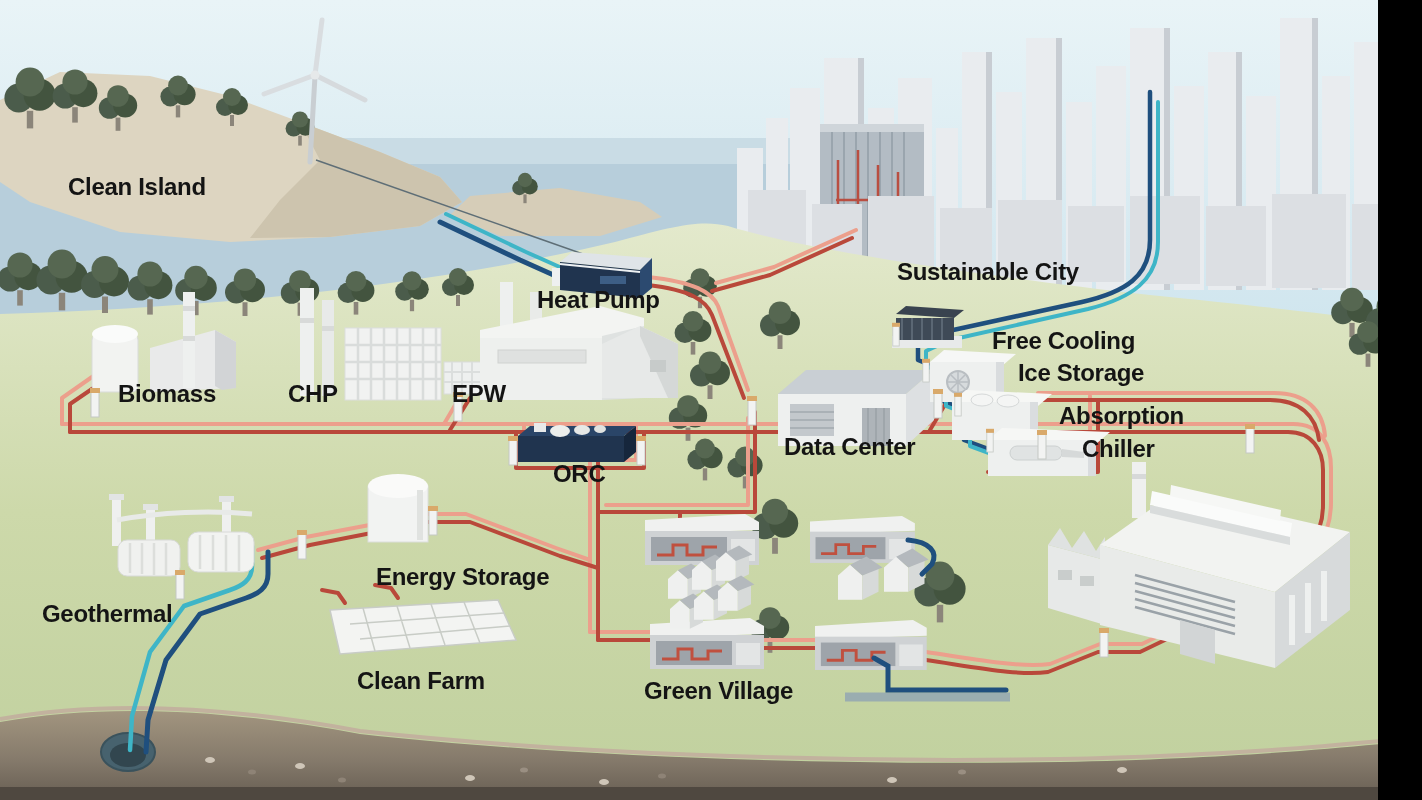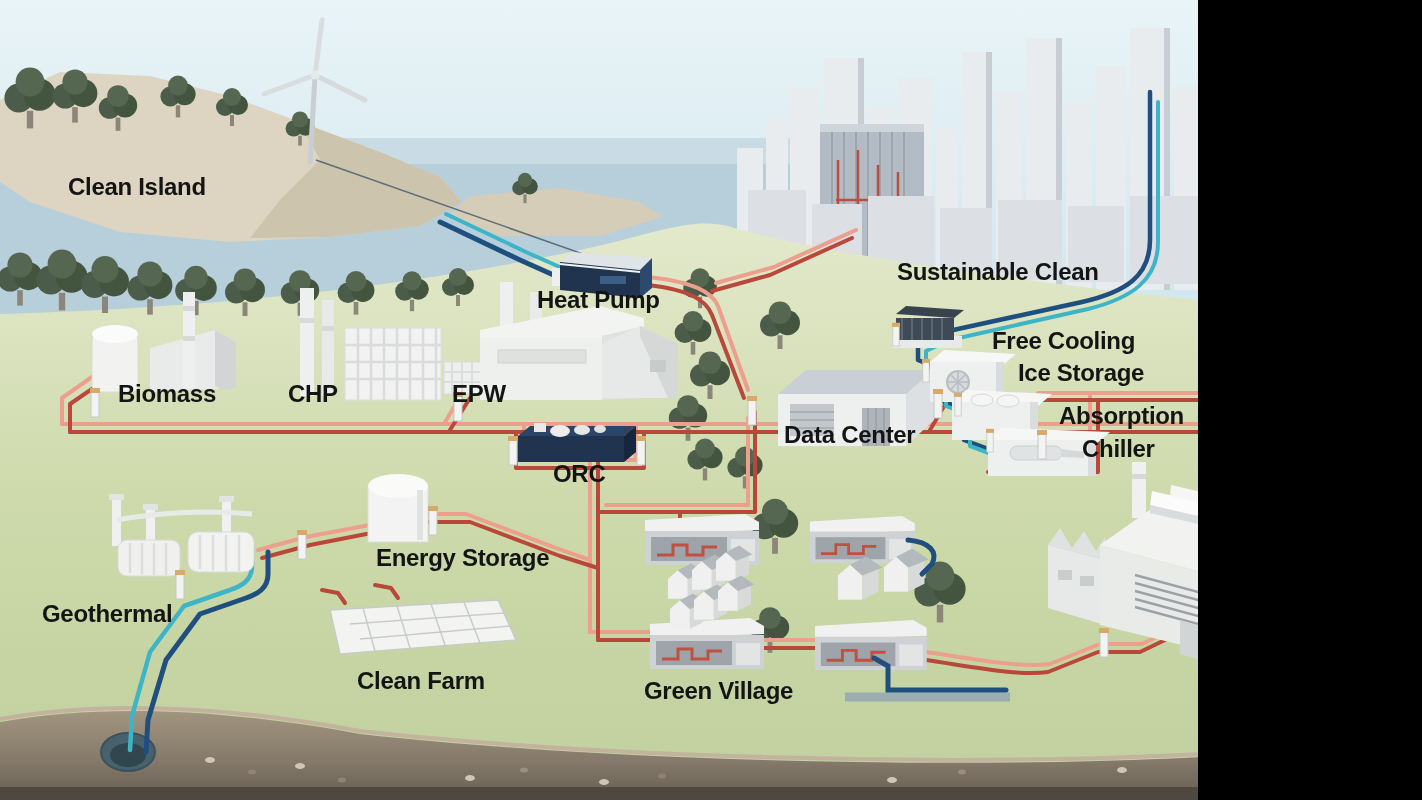--- a/index.html
+++ b/index.html
@@ -1,16 +1,16 @@
 <!DOCTYPE html>
 <html style="--label-text: #141414; --heat-supply: #b9483a; --heat-return: #ec9f8c; --cooling-warm: #3eb5c7; --cooling-cold: #1f4f7e; --sky: #dfeef4; --sea: #b7cedb; --grass: #ccd8a9; --earth: #8b7f70; --building-white: #f0f1ef; --unit-navy: #20344f;"><head>
 <meta charset="utf-8">
 <style>
   html,body{margin:0;padding:0;background:#000;}
-  .scene{position:relative;width:1198px;height:800px;overflow:hidden;
+  .scene{position:relative;width:1378px;height:800px;overflow:hidden;
          font-family:"Liberation Sans",sans-serif;}
   .scene svg{position:absolute;left:0;top:0;}
   .lbl{position:absolute;font-weight:700;font-size:24px;line-height:1.05;
        color:var(--label-text,#111);white-space:nowrap;letter-spacing:-0.3px;}
 </style>
 </head>
 <body>
 
 <div class="scene">
 
@@ -397,25 +397,25 @@
     <use href="#pump" transform="translate(958,396) scale(0.8)"></use>
         <use href="#pump" transform="translate(990,432) scale(0.8)"></use>
   </g>
 </svg>
 
 <div class="lbl" style="left:68px;top:174px">Clean Island</div>
 <div class="lbl" style="left:118px;top:381px">Biomass</div>
 <div class="lbl" style="left:288px;top:381px">CHP</div>
 <div class="lbl" style="left:452px;top:381px">EPW</div>
 <div class="lbl" style="left:537px;top:287px">Heat Pump</div>
-<div class="lbl" style="left:897px;top:259px">Sustainable Clean</div>
+<div class="lbl" style="left:897px;top:259px">Sustainable City</div>
 <div class="lbl" style="left:992px;top:328px">Free Cooling</div>
 <div class="lbl" style="left:1018px;top:360px">Ice Storage</div>
 <div class="lbl" style="left:1059px;top:403px">Absorption</div>
 <div class="lbl" style="left:1082px;top:436px">Chiller</div>
-<div class="lbl" style="left:784px;top:422px">Data Center</div>
+<div class="lbl" style="left:784px;top:434px">Data Center</div>
 <div class="lbl" style="left:553px;top:461px">ORC</div>
-<div class="lbl" style="left:376px;top:545px">Energy Storage</div>
+<div class="lbl" style="left:376px;top:564px">Energy Storage</div>
 <div class="lbl" style="left:42px;top:601px">Geothermal</div>
 <div class="lbl" style="left:357px;top:668px">Clean Farm</div>
 <div class="lbl" style="left:644px;top:678px">Green Village</div>
 
 </div>
 
 </body></html>

